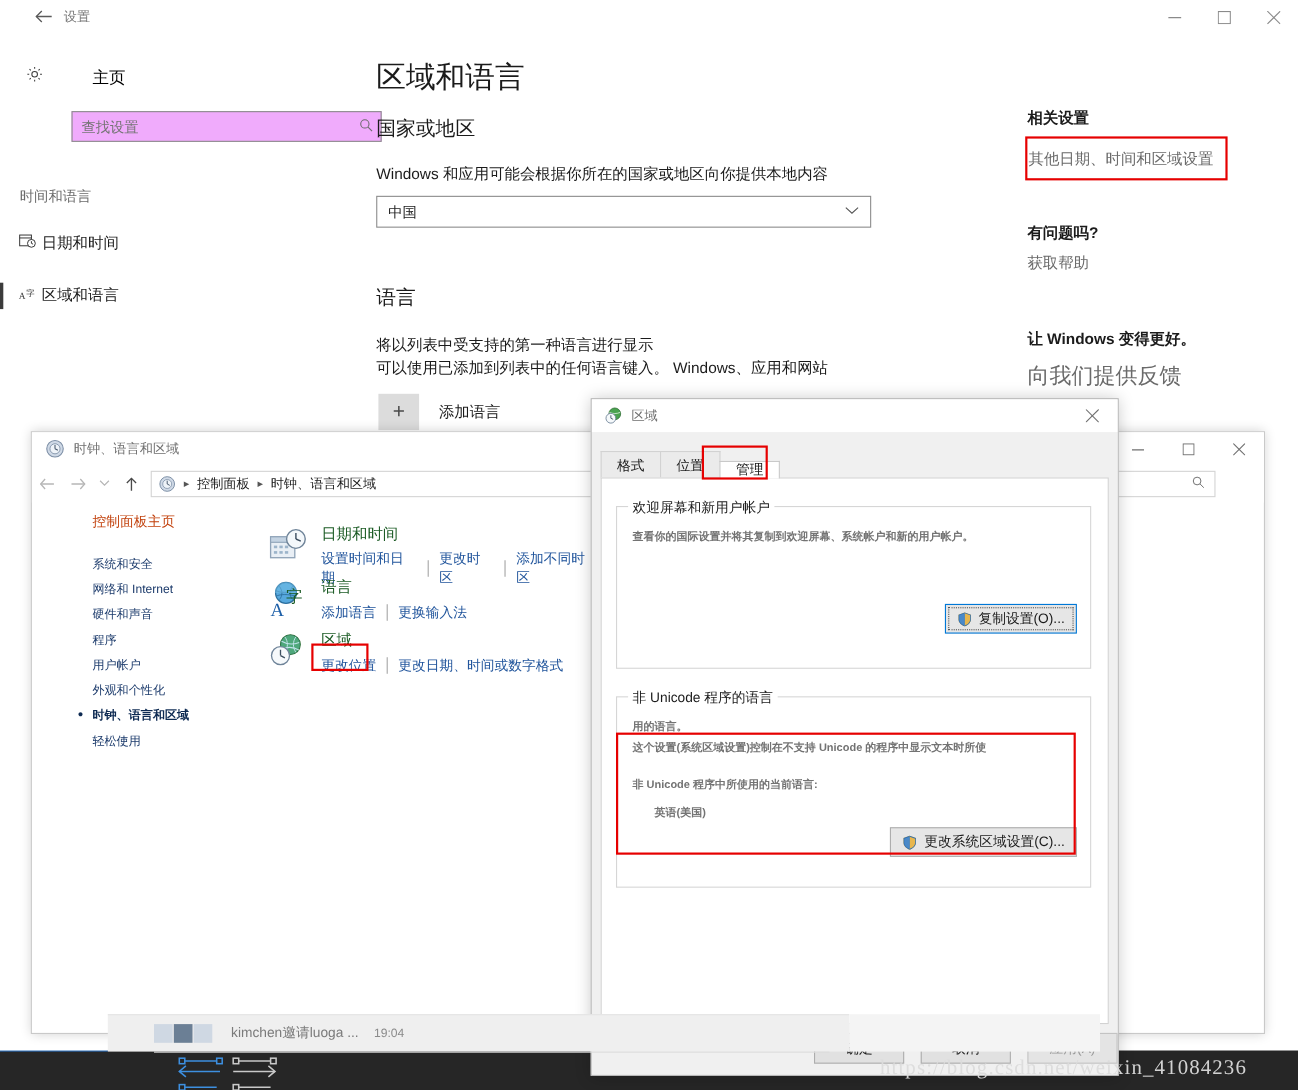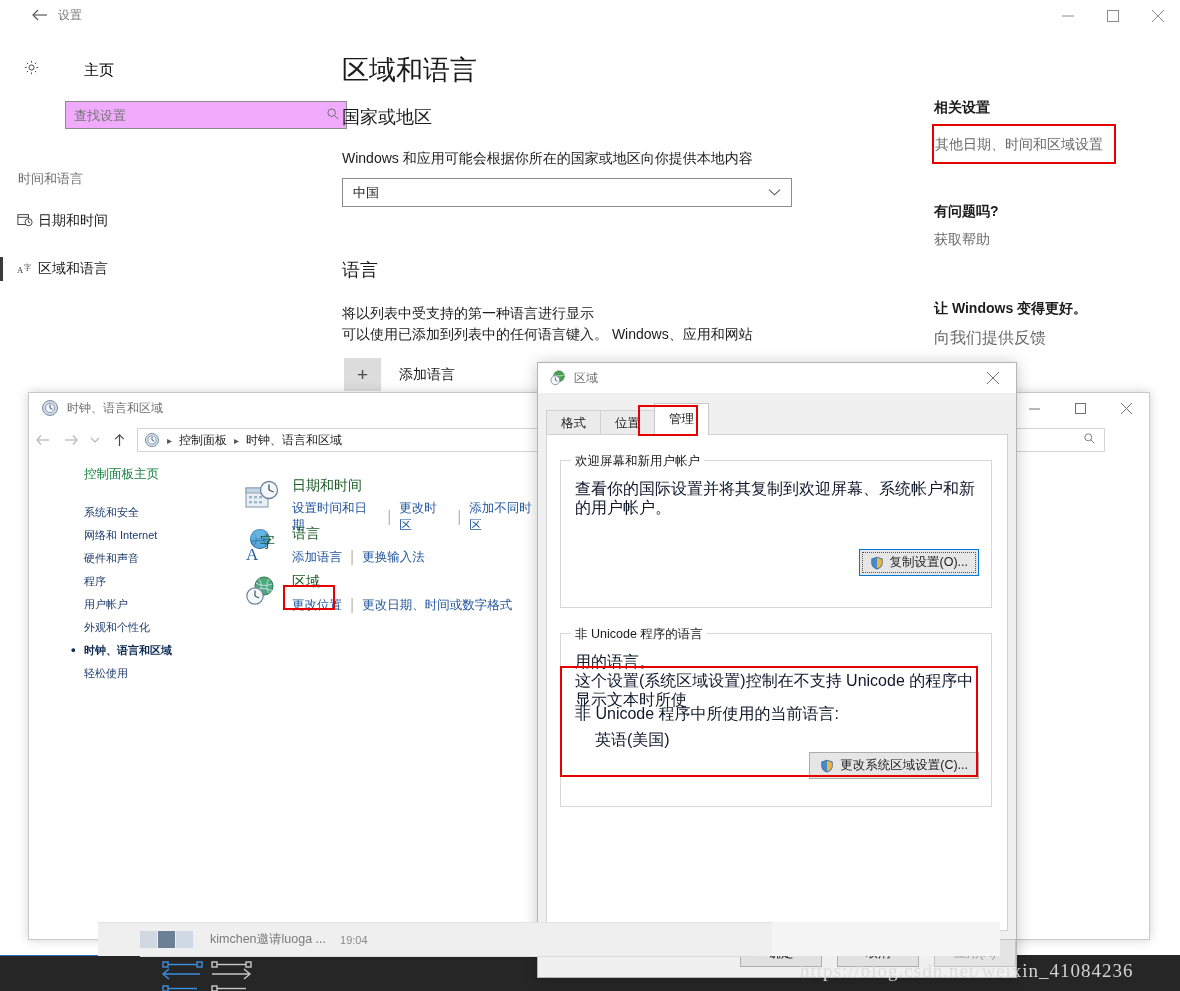--- a/index.html
+++ b/index.html
@@ -100,21 +100,21 @@
   
   .r-h { position:absolute; left:934px; top:99px; font-size:14px; color:#1b1b1b; font-weight:bold;}
   .r-link-hl {
     position:absolute; left:932px; top:124px; width:184px; height:40px;
     border:2px solid #e60000;
   }
   .r-link1 { position:absolute; left:935px; top:136px; font-size:14px; color:#6a6a6a; }
   .r-h2 { position:absolute; left:934px; top:203px; font-size:14px; color:#1b1b1b; font-weight:bold;}
   .r-link2 { position:absolute; left:934px; top:231px; font-size:14px; color:#6a6a6a; }
   .r-h3 { position:absolute; left:934px; top:300px; font-size:14px; color:#1b1b1b; font-weight:bold;}
-  .r-link3 { position:absolute; left:934px; top:328px; font-size:16px; color:#6a6a6a; }
+  .r-link3 { position:absolute; left:934px; top:328px; font-size:20px; color:#6a6a6a; }
 
   
   .cp {
     position:absolute; left:28px; top:392px; width:1122px; height:548px;
     background:#ffffff;
     border:1px solid #c9c9c9;
     box-shadow:0 0 10px rgba(0,0,0,0.18);
   }
   .cp-title {
     position:absolute; left:0; top:0; width:1120px; height:30px; background:#fff;
@@ -145,21 +145,21 @@
   .crumb .gicon { margin-left:6px; width:16px; height:16px; }
   .crumb .sep { margin:0 7px; color:#555; font-size:10px; }
   .crumb .seg { font-size:12px; color:#1b1b1b; }
   .cp-search {
     width:150px; height:24px; border:1px solid #d4d4d4; background:#fff;
     display:flex; align-items:center; justify-content:flex-end; margin-right:8px;
   }
   .cp-search .si { margin-right:8px; color:#6f6f6f; font-size:12px; }
 
   .cp-left { position:absolute; left:0; top:68px; width:200px; }
-  .cp-left .head { position:absolute; left:55px; top:5px; font-size:12.5px; color:#15803d; }
+  .cp-left .head { position:absolute; left:55px; top:5px; font-size:12.5px; color:#c2410c; }
   .cp-li { position:absolute; left:55px; font-size:11px; color:#1b3a6b; }
   .cp-li.cur { font-weight:bold; color:#0d2a52; }
   .cp-li.cur::before {
     content:"\2022"; position:absolute; left:-13px; top:-1px; color:#0d2a52; font-size:13px;
   }
 
   .cp-item { position:absolute; }
   .cp-item .icon { position:absolute; left:0; top:0; width:36px; height:36px; }
   .cp-item .ttl { position:absolute; left:48px; top:-2px; font-size:14px; color:#1b5b24; }
   .cp-item .subs { position:absolute; left:48px; top:21px; display:flex; align-items:center; }
@@ -183,32 +183,32 @@
     position:absolute; right:0; top:0; width:46px; height:30px;
     display:flex; align-items:center; justify-content:center; color:#6f6f6f;
   }
   .rg-body { position:absolute; left:0; top:30px; width:478px; height:584px; background:#f0f0f0;}
   .tabstrip { position:absolute; left:8px; top:14px; display:flex; align-items:flex-end; height:28px;}
   .tab {
     height:25px; padding:0 14px; display:flex; align-items:center;
     font-size:12.5px; color:#1b1b1b; background:#ebebeb;
     border:1px solid #d2d2d2; border-bottom:none; margin-right:-1px;
   }
-  .tab.active { background:#fff; height:32px; border-color:#c9c9c9; position:relative; z-index:3;}
+  .tab.active { background:#fff; height:16px; border-color:#c9c9c9; position:relative; z-index:3;}
   .tab-hl { position:absolute; left:100px; top:12px; width:60px; height:31px; border:2px solid #e60000; z-index:5;}
   .panel {
     position:absolute; left:8px; top:41px; width:462px; height:497px;
     background:#fff; border:1px solid #d2d2d2;
   }
   .gbox { position:absolute; border:1px solid #d6d6d6; }
   .gbox > .lg {
     position:absolute; left:10px; top:-8px; background:#fff; padding:0 4px;
     font-size:12.5px; color:#1b1b1b;
   }
-  .gtext { position:absolute; font-size:16px; color:#0f172a; line-height:19px;}
+  .gtext { position:absolute; font-size:10px; color:#737373; line-height:19px;font-weight:bold;}
   .btn {
     position:absolute; height:27px; background:#e6e6e6; border:1px solid #adadad;
     display:flex; align-items:center; justify-content:center;
     font-size:12.5px; color:#1b1b1b; padding:0 10px;
   }
   .btn.focused { border:1px solid #0078d7; outline:1px dotted #555; outline-offset:-4px; }
   .btn .shield { margin-right:6px; display:inline-flex; }
   .red-box-unicode {
     position:absolute; left:560px; top:666px; width:418px; height:111px;
     border:2px solid #e60000; z-index:7;

